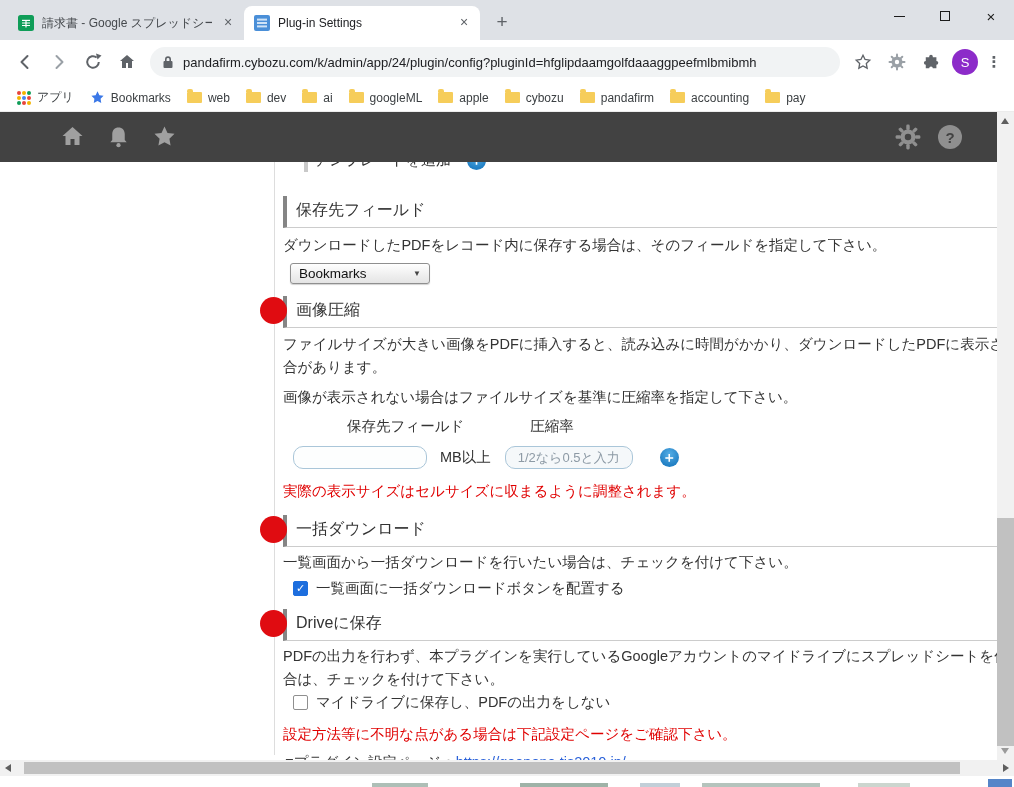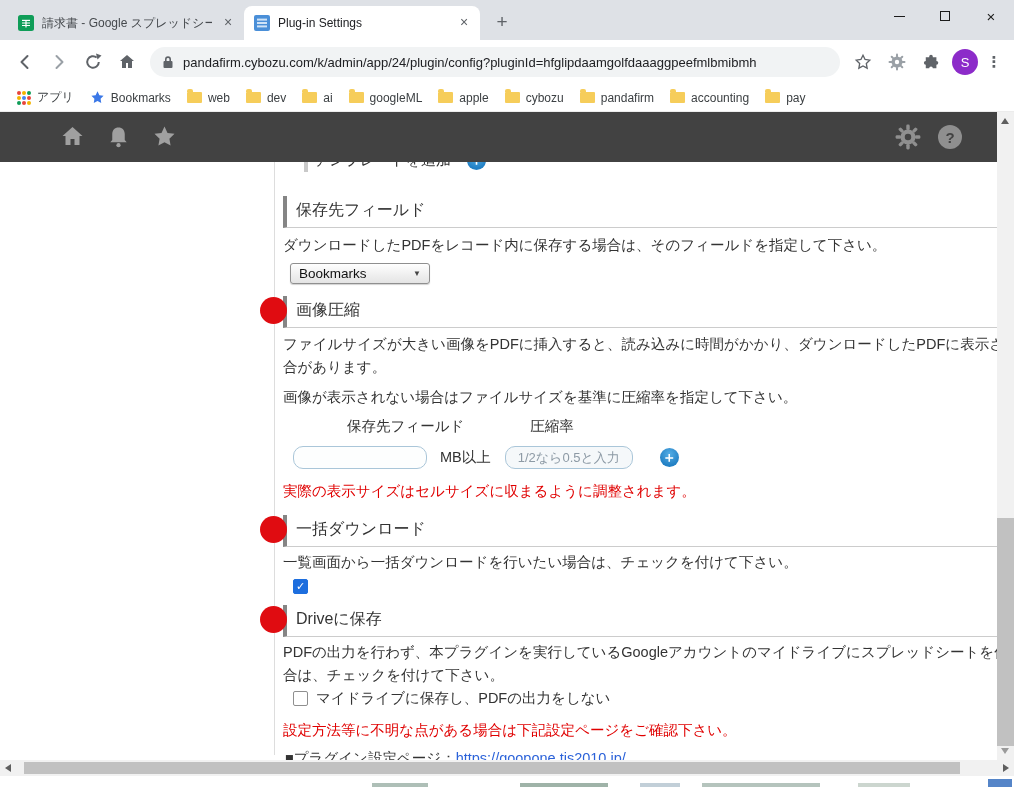--- a/index.html
+++ b/index.html
@@ -359,20 +359,21 @@
 
       <div class="sec" style="margin-top:14px">
         <span class="sec-circle"></span>
         <span>一括ダウンロード</span>
       </div>
       <div class="p" style="margin-top:4px">一覧画面から一括ダウンロードを行いたい場合は、チェックを付けて下さい。</div>
       <div class="cb-row" style="margin-top:5px">
         <span class="cb checked">
             <span class="cb-glyph">✓</span>
           </span>
+        <span>一覧画面に一括ダウンロードボタンを配置する</span>
       </div>
 
       <div class="sec" style="margin-top:11px">
         <span class="sec-circle"></span>
         <span>Driveに保存</span>
       </div>
       <div class="p" style="margin-top:4px">PDFの出力を行わず、本プラグインを実行しているGoogleアカウントのマイドライブにスプレッドシートを保存する場合は、チェックを付けて下さい。</div>
       <div class="cb-row" style="margin-top:2px">
         <span class="cb">
             <span class="cb-glyph">✓</span>

